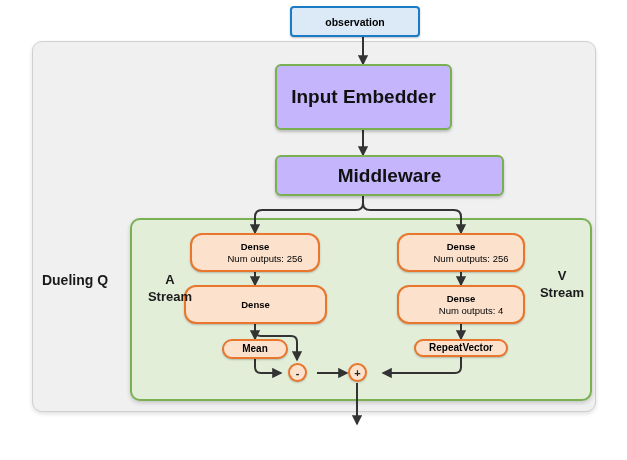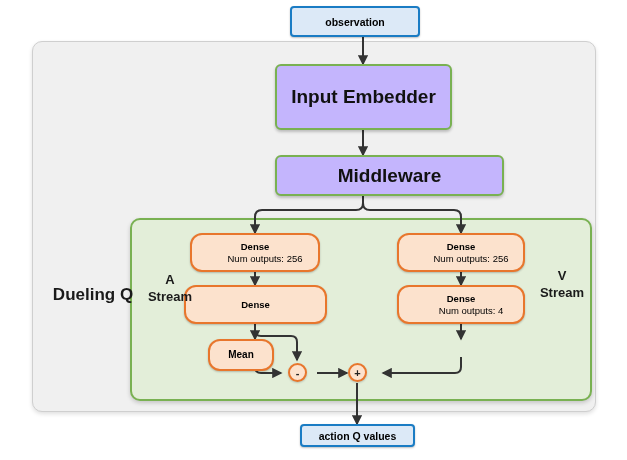--- a/index.html
+++ b/index.html
@@ -86,25 +86,24 @@
   }
   
   .label {
     position: absolute;
     text-align: center;
     color: #1a1a1a;
     font-weight: bold;
     z-index: 6;
   }
   .head-label {
-    left: 45px; top: 272px;
+    left: 27px; top: 272px;
     width: 96px;
-    font-size: 17px;
+    font-size: 14px;
     line-height: 1.28;
-    margin-top: 12px;
   }
   .stream-label {
     font-size: 13px;
     line-height: 1.3;
     width: 58px;
   }
   .a-stream { left: 141px; top: 272px; }
   .v-stream { left: 533px; top: 268px; }
 
   
@@ -185,45 +184,45 @@
 
   <div class="node orange-box" style="left:190px; top:233px; width:130px; height:39px;">
     <span class="l1">Dense</span>
     <span class="l2">Num outputs: 256</span>
   </div>
 
   <div class="node orange-box" style="left:184px; top:285px; width:143px; height:39px;">
     <span class="l1">Dense</span>
   </div>
 
-  <div class="node orange-box single" style="left:208px; top:339px; width:66px; height:32px;">
+  <div class="node orange-box single" style="left:222px; top:339px; width:66px; height:20px;">
     <span class="l1">Mean</span>
   </div>
 
   <div class="node orange-box" style="left:397px; top:233px; width:128px; height:39px;">
     <span class="l1">Dense</span>
     <span class="l2">Num outputs: 256</span>
   </div>
 
   <div class="node orange-box" style="left:397px; top:285px; width:128px; height:39px;">
     <span class="l1">Dense</span>
     <span class="l2">Num outputs: 4</span>
   </div>
 
+  <div class="node orange-box single" style="left:414px; top:339px; width:94px; height:18px;">
+    <span class="l1">RepeatVector</span>
+  </div>
 
   <div class="op-circle" style="left:288px; top:363px;">
     <span>-</span>
   </div>
   <div class="op-circle" style="left:348px; top:363px;">
     <span>+</span>
   </div>
 
-  <div class="node io-box" style="left:300px; top:424px; width:115px; height:23px;">
-    <span>action Q values</span>
-  </div>
 
   <div class="label head-label">
     <div>Dueling Q</div>
   </div>
 
   <div class="label stream-label a-stream">
     <div>A</div>
     <div>Stream</div>
   </div>
 

